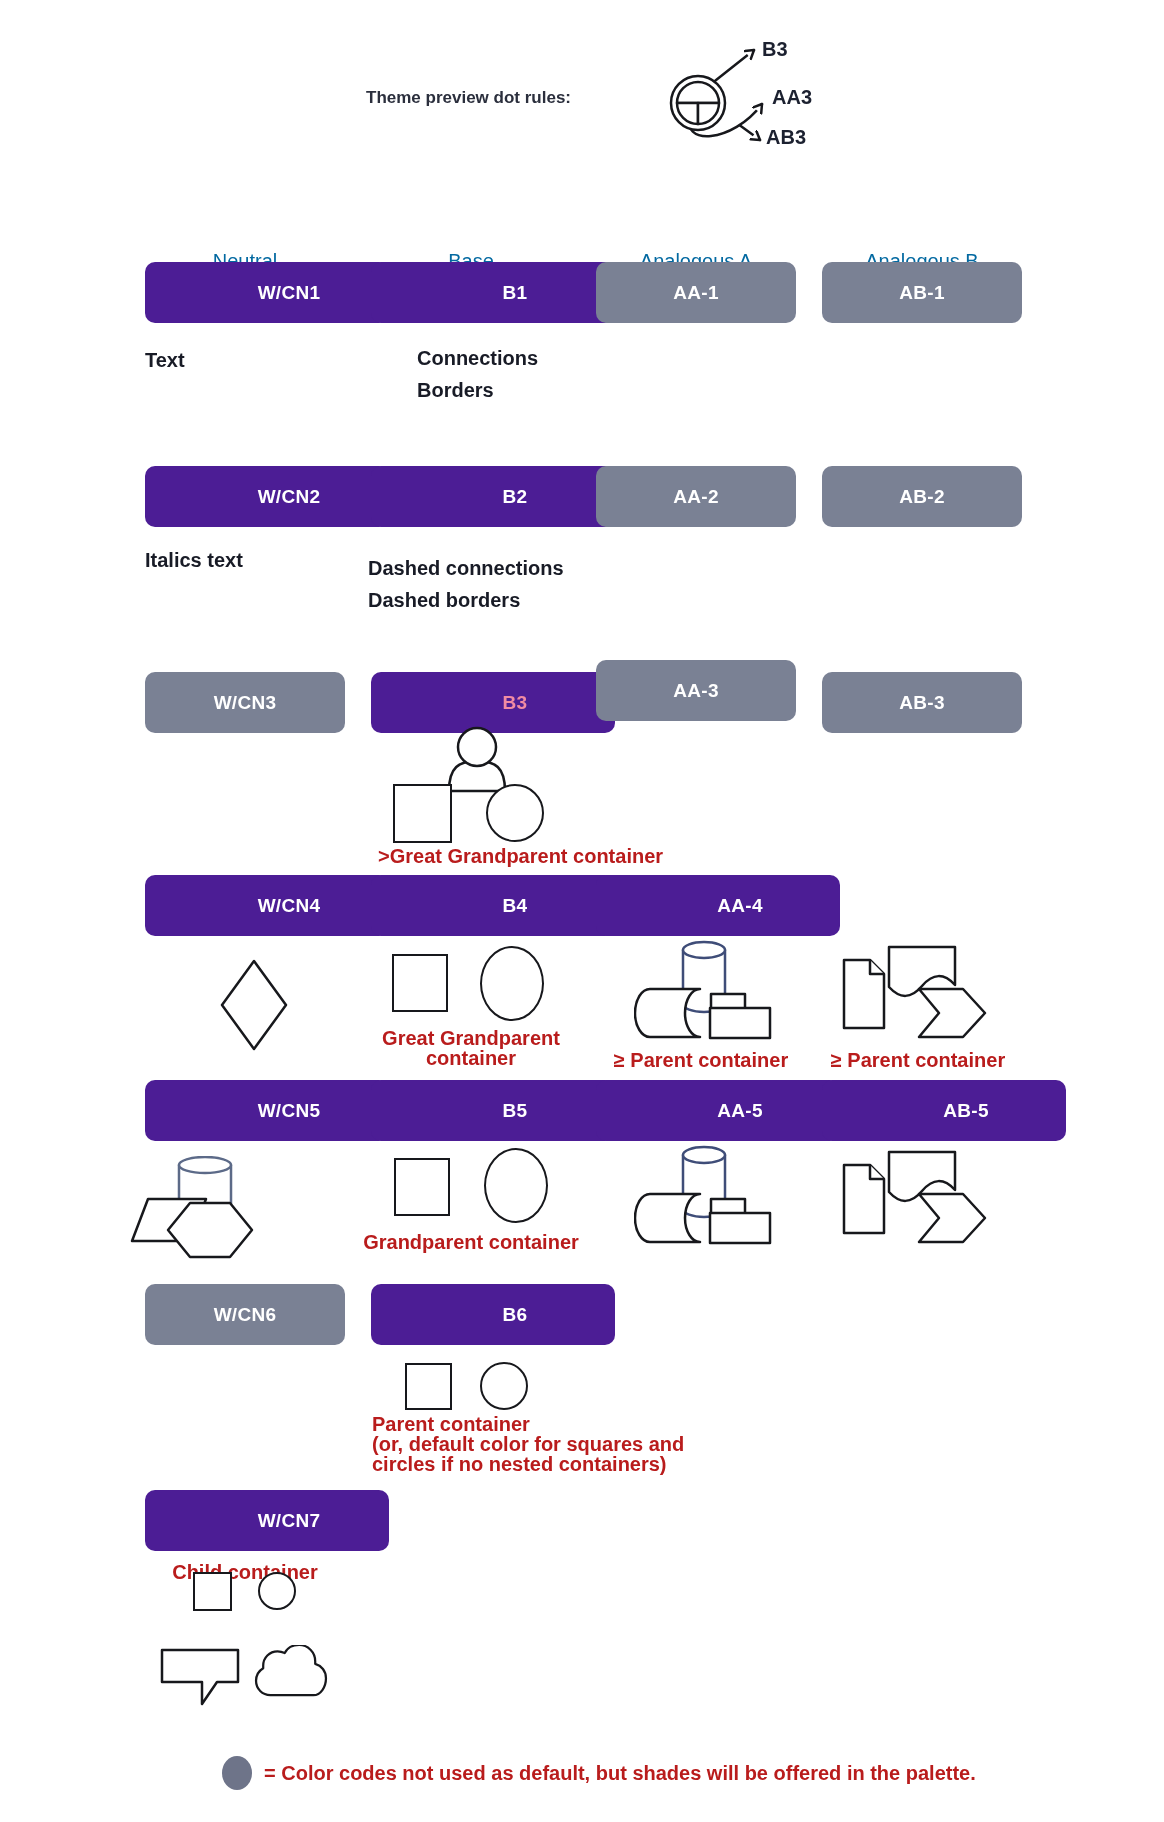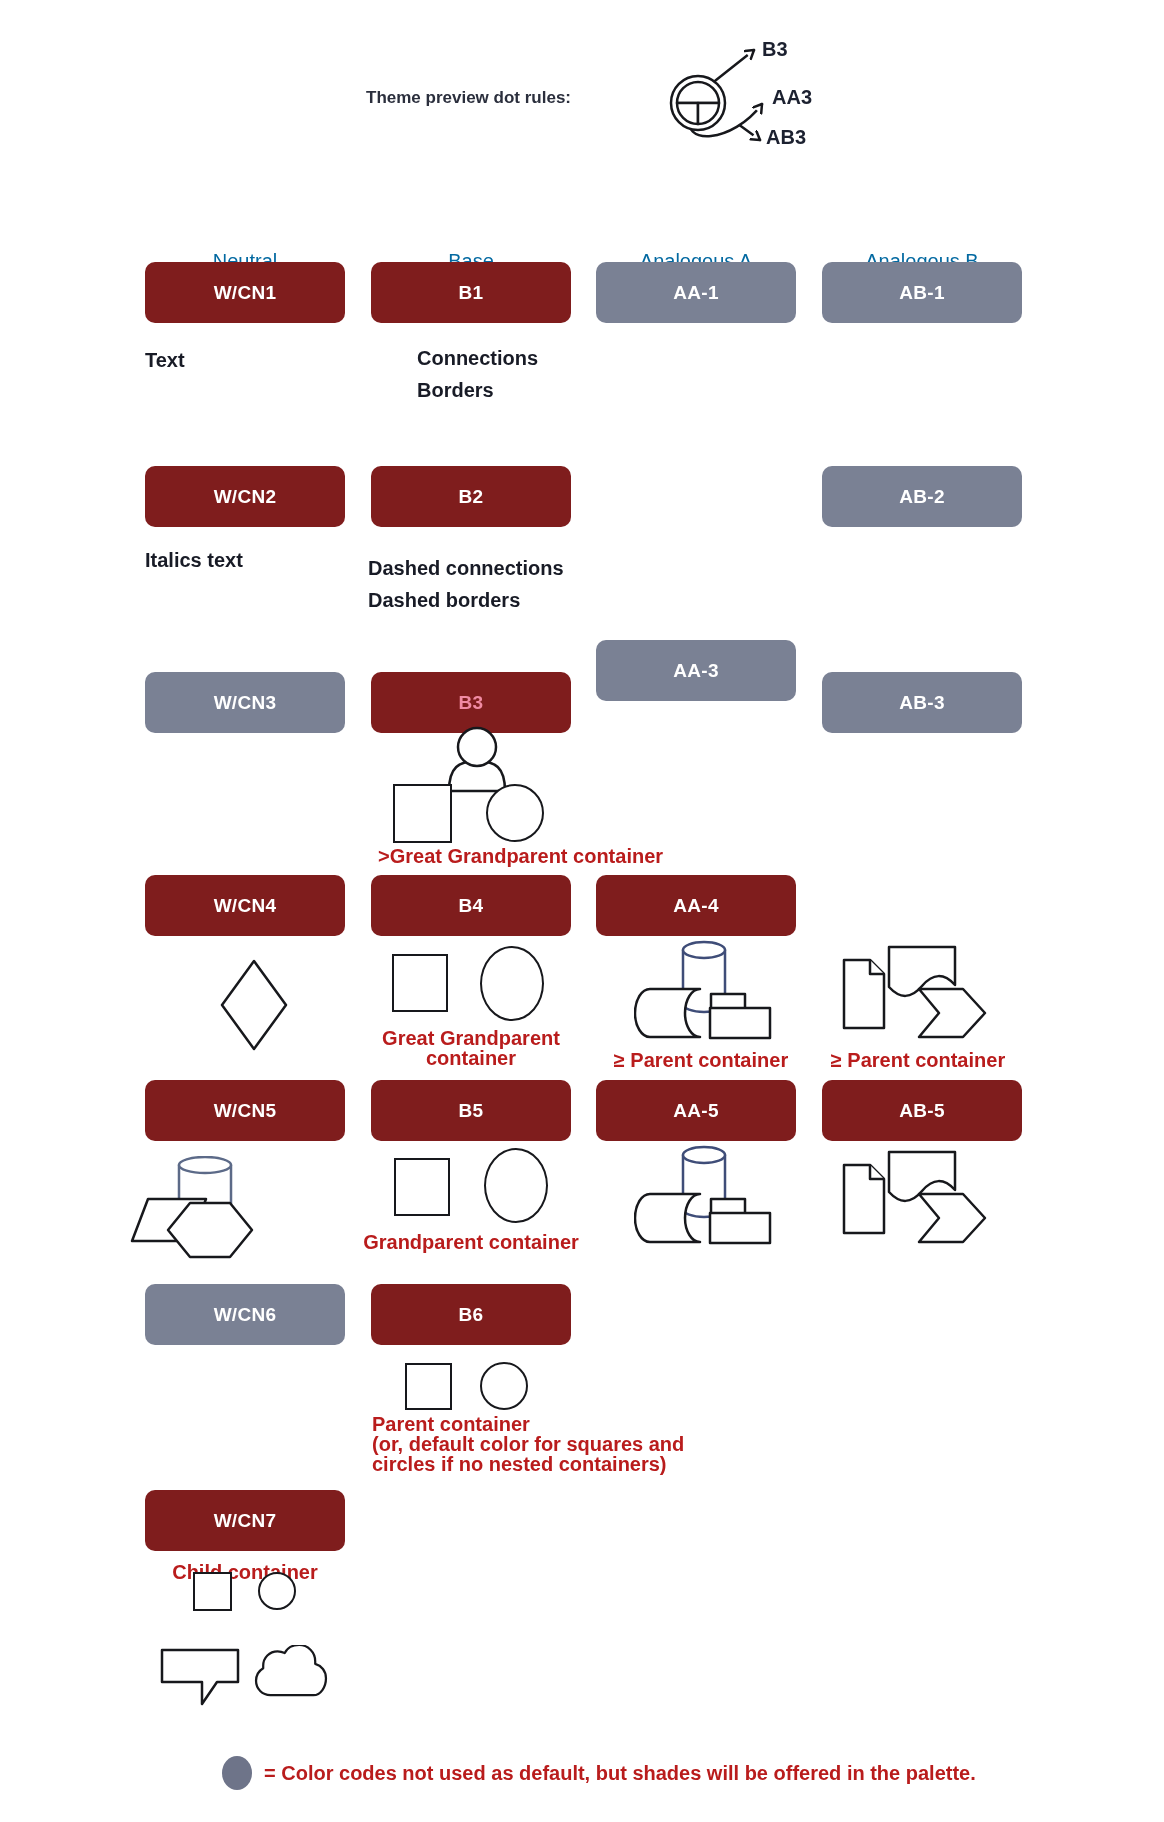--- a/index.html
+++ b/index.html
@@ -4,21 +4,21 @@
 <style>
   html,body{margin:0;padding:0;background:#fff;}
   .canvas{position:relative;width:1164px;height:1822px;background:#ffffff;
           font-family:"Liberation Sans","DejaVu Sans",sans-serif;overflow:hidden;}
   .title{position:absolute;left:366px;top:88px;font-size:17px;font-weight:600;color:#2b2f3d;}
   .dot-label{position:absolute;font-size:20px;font-weight:600;color:#1c2130;}
   .hdr{position:absolute;width:200px;text-align:center;font-size:20px;font-weight:400;color:#0369a1;margin-top:34px;}
   .swatch{position:absolute;width:200px;height:61px;border-radius:10px;display:flex;
           align-items:center;justify-content:center;font-size:19px;font-weight:700;
           color:#ffffff;letter-spacing:.3px;}
-  .dark{background:#7f1d1d;}
+  .dark{background:#4c1d95;padding-left:44px;}
   .gray{background:#7a8194;}
   .pink{color:#f18ba3;}
   .note{position:absolute;font-size:20px;font-weight:700;color:#181b26;white-space:pre-line;line-height:32px;}
   .note.center{width:200px;text-align:left;}
   .cap{position:absolute;font-size:20px;font-weight:700;color:#b91c1c;white-space:pre-line;line-height:20px;}
   .cap.center{width:200px;text-align:center;margin-top:8px;}
   .shape{position:absolute;}
   .shape path,.shape circle,.shape ellipse,.shape rect,.shape polygon{
      fill:#ffffff;stroke:#17181c;stroke-width:2.5;stroke-linejoin:round;}
   .navy-stroke path,.navy-stroke ellipse{stroke:#3f4d78;}
@@ -76,21 +76,22 @@
   <div class="swatch dark" style="left:145px;top:1490px">W/CN7</div>
 
   <div class="swatch dark" style="left:371px;top:262px">B1</div>
   <div class="swatch dark" style="left:371px;top:466px">B2</div>
   <div class="swatch dark pink" style="left:371px;top:672px">B3</div>
   <div class="swatch dark" style="left:371px;top:875px">B4</div>
   <div class="swatch dark" style="left:371px;top:1080px">B5</div>
   <div class="swatch dark" style="left:371px;top:1284px">B6</div>
 
   <div class="swatch gray" style="left:596px;top:262px">AA-1</div>
-  <div class="swatch gray" style="left:596px;top:640px">AA-3</div>
+  <div class="swatch gray" style="left:596px;top:466px">AA-2</div>
+  <div class="swatch gray" style="left:596px;top:660px">AA-3</div>
   <div class="swatch dark" style="left:596px;top:875px">AA-4</div>
   <div class="swatch dark" style="left:596px;top:1080px">AA-5</div>
 
   <div class="swatch gray" style="left:822px;top:262px">AB-1</div>
   <div class="swatch gray" style="left:822px;top:466px">AB-2</div>
   <div class="swatch gray" style="left:822px;top:672px">AB-3</div>
   <div class="swatch dark" style="left:822px;top:1080px">AB-5</div>
 
   <div class="note center" style="left:145px;top:344px">Text</div>
   <div class="note" style="left:417px;top:342px">Connections

